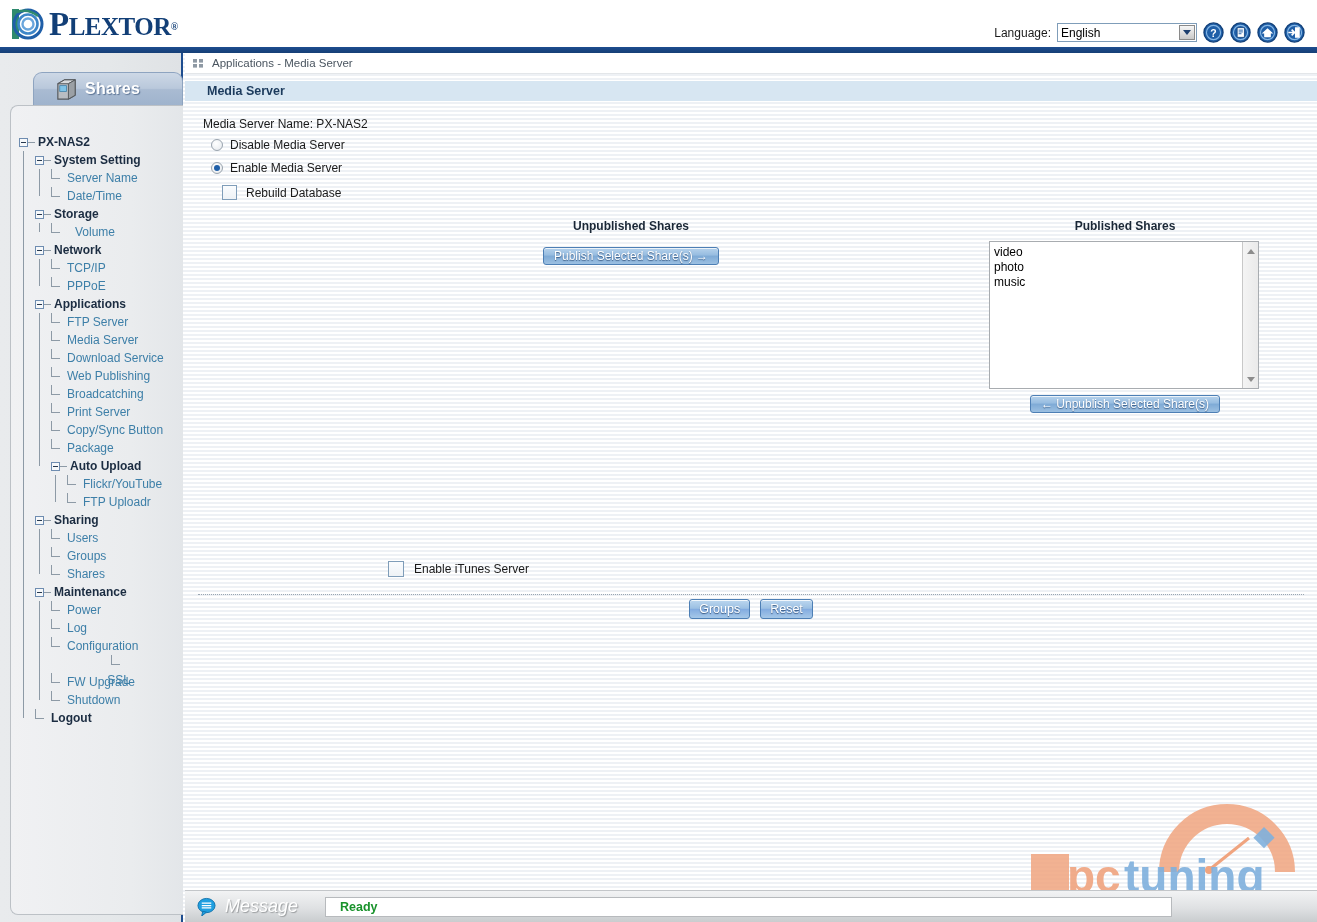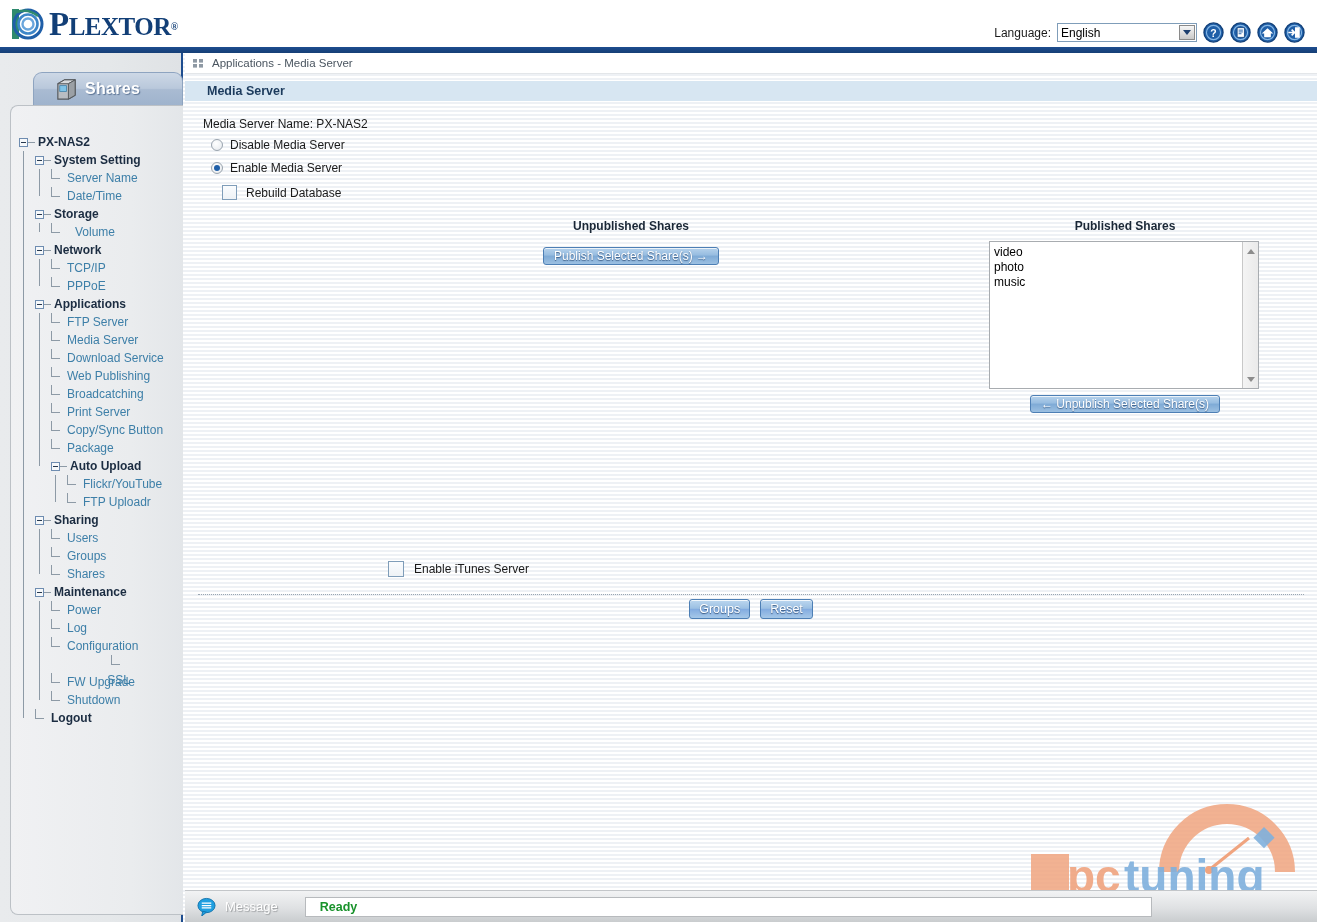--- a/index.html
+++ b/index.html
@@ -314,23 +314,24 @@
   .statusbar {
     position: absolute; left: 185px; top: 890px;
     width: 1132px; height: 32px;
     background: linear-gradient(to bottom, #f2f3f4 0%, #dfe1e3 55%, #c9ccce 100%);
     display: flex; align-items: center;
     padding-left: 12px; gap: 9px;
     border-top: 1px solid #c3c6c9;
   }
   .msg-ico { width: 19px; height: 19px; display: block; }
   .msg-lbl {
-    font-size: 13px; color: #ffffff;
+    font-size: 18px; color: #ffffff;
     text-shadow: 1px 1px 1px #9a9d9f;
     font-weight: normal;
+    font-style: italic;
   }
   .msg-field {
     margin-left: 18px;
     width: 847px; height: 20px;
     background: #ffffff;
     border: 1px solid #b7babd;
     display: flex; align-items: center;
     padding-left: 14px;
     font-size: 12.5px; font-weight: bold; color: #18922b;
   }

